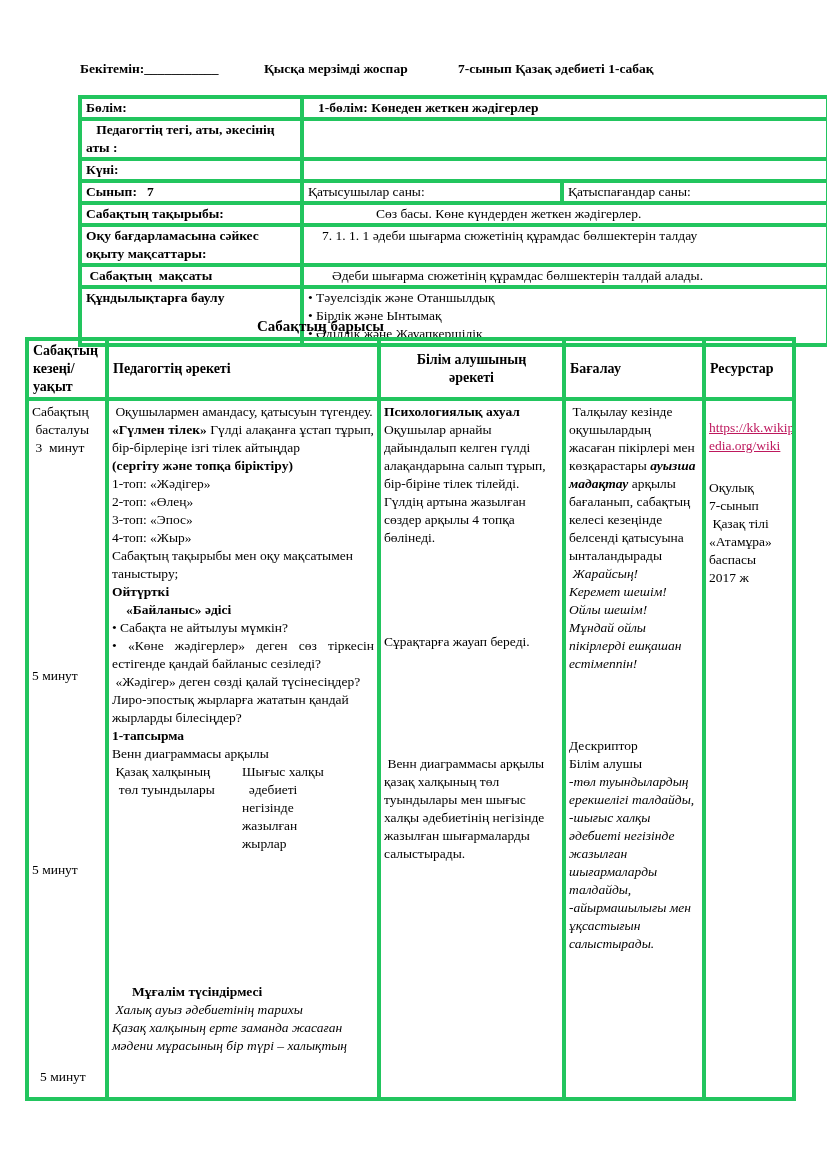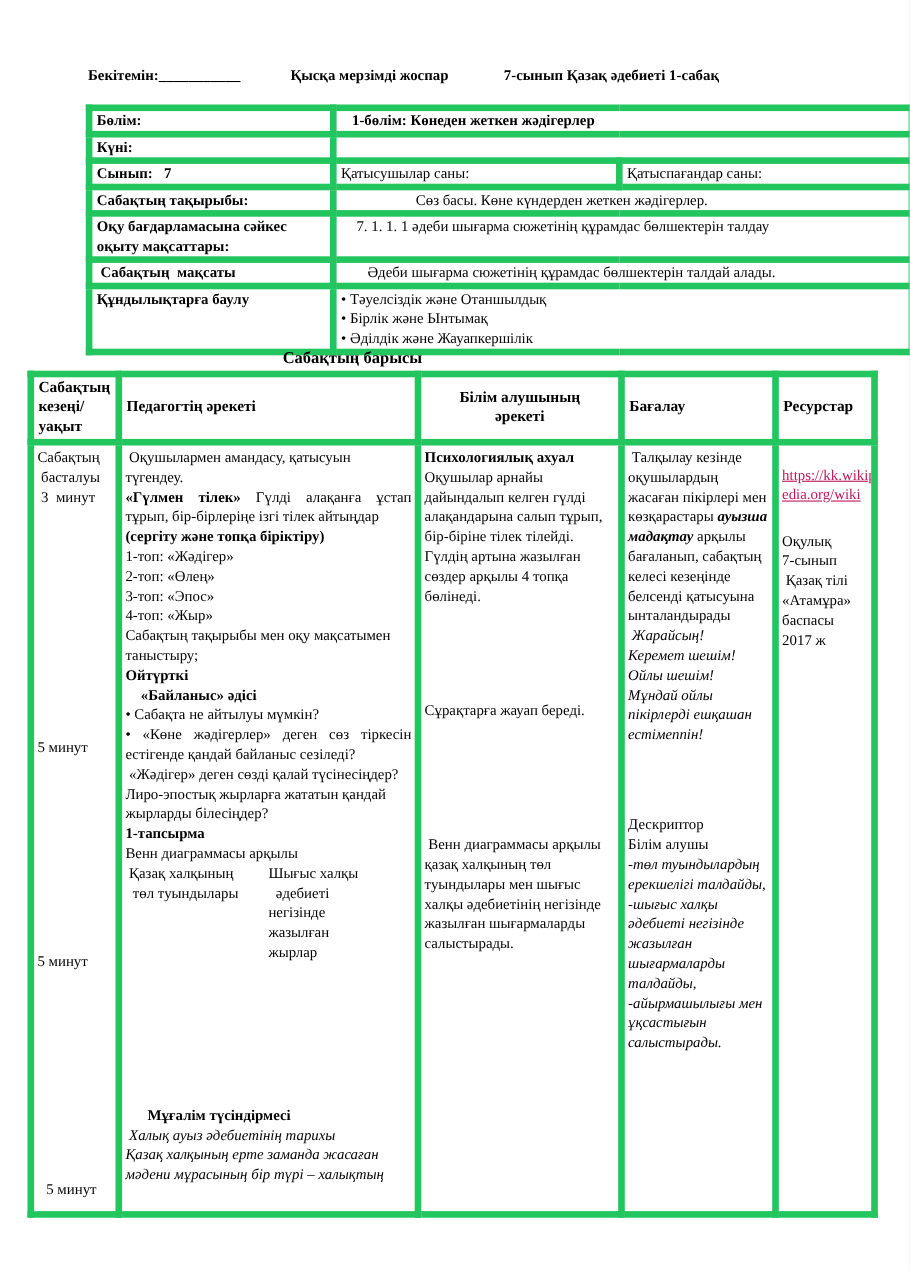--- a/index.html
+++ b/index.html
@@ -15,21 +15,21 @@
   .j{text-align:justify}
 
   
   .titlebar span{position:absolute;top:60px;font-weight:bold;white-space:nowrap}
   .t-approve{left:80px}
   .t-plan{left:264px}
   .t-class{left:458px}
 
   
   table{border-collapse:collapse;table-layout:fixed}
-  td,th{border:6px solid #22c55e;padding:0 4px;vertical-align:top;overflow:hidden}
+  td,th{border:4px solid #22c55e;padding:0 4px;vertical-align:top;overflow:hidden}
   .info{position:absolute;left:78px;top:95px;width:748px;border:2px solid #000}
   .info td{line-height:18px}
   .lbl{font-weight:bold}
   .ind14{padding-left:14px;font-weight:bold}
   .ind52{padding-left:72px}
   .ind18{padding-left:18px}
   .ind28{padding-left:28px}
 
   
   .flow-heading{position:absolute;left:257px;top:317px;font-weight:bold;font-size:15px}
@@ -72,20 +72,25 @@
   <table class="info">
     <colgroup>
         <col style="width:222px">
         <col style="width:260px">
         <col style="width:266px">
       </colgroup>
     <tbody>
         <tr style="height:18px">
       <td class="lbl">Бөлім:</td>
       <td colspan="2" class="ind14">1-бөлім: Көнеден жеткен жәдігерлер</td>
+    </tr>
+    <tr style="height:40px">
+      <td class="lbl pre">   Педагогтің тегі, аты, әкесінің
+аты :</td>
+      <td colspan="2"></td>
     </tr>
     <tr style="height:18px">
       <td class="lbl">Күні:</td>
       <td colspan="2"></td>
     </tr>
     <tr style="height:18px">
       <td class="lbl pre">Сынып:   7</td>
       <td>Қатысушылар саны:</td>
       <td>Қатыспағандар саны:</td>
     </tr>

